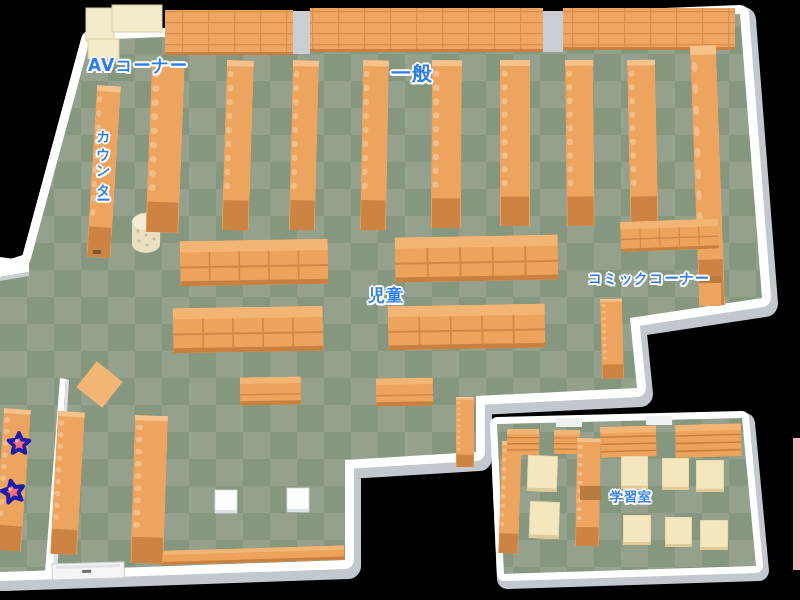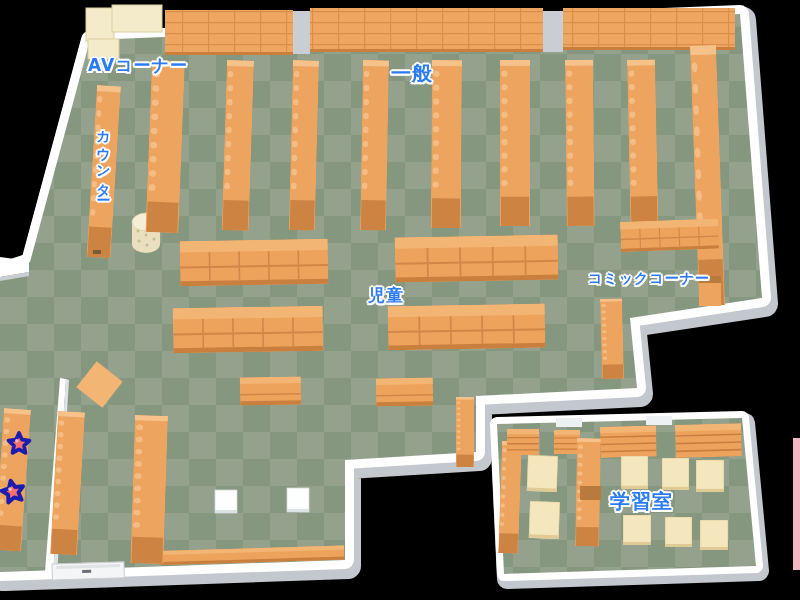--- a/index.html
+++ b/index.html
@@ -10,21 +10,21 @@
     position:absolute;color:#2b7bf2;font-weight:bold;letter-spacing:1px;
     font-family:"DejaVu Sans",sans-serif;white-space:nowrap;z-index:5;
     text-shadow:-2px 0 0 #fff,2px 0 0 #fff,0 -2px 0 #fff,0 2px 0 #fff,
       -1.5px -1.5px 0 #fff,1.5px -1.5px 0 #fff,-1.5px 1.5px 0 #fff,1.5px 1.5px 0 #fff;
   }
   .lbl-av{left:88px;top:54px;font-size:17px;text-align:right;}
   .lbl-general{left:391px;top:60px;font-size:20px;}
   .lbl-counter{left:95px;top:120px;font-size:14px;writing-mode:vertical-rl;text-orientation:upright;letter-spacing:2px;}
   .lbl-children{left:341px;top:284px;font-size:17px;margin-left:27px;}
   .lbl-comic{left:588px;top:270px;font-size:14px;}
-  .lbl-study{left:610px;top:488px;font-size:20px;font-family:Liberation Serif, serif;}
+  .lbl-study{left:610px;top:488px;font-size:13px;font-family:Liberation Serif, serif;}
 </style>
 </head>
 <body>
 
 <div class="stage">
 
 <svg width="800" height="600" viewBox="0 0 800 600">
   <defs>
     <pattern id="fl" width="54" height="54" patternUnits="userSpaceOnUse">
       <rect width="54" height="54" fill="#93a18d"></rect>

